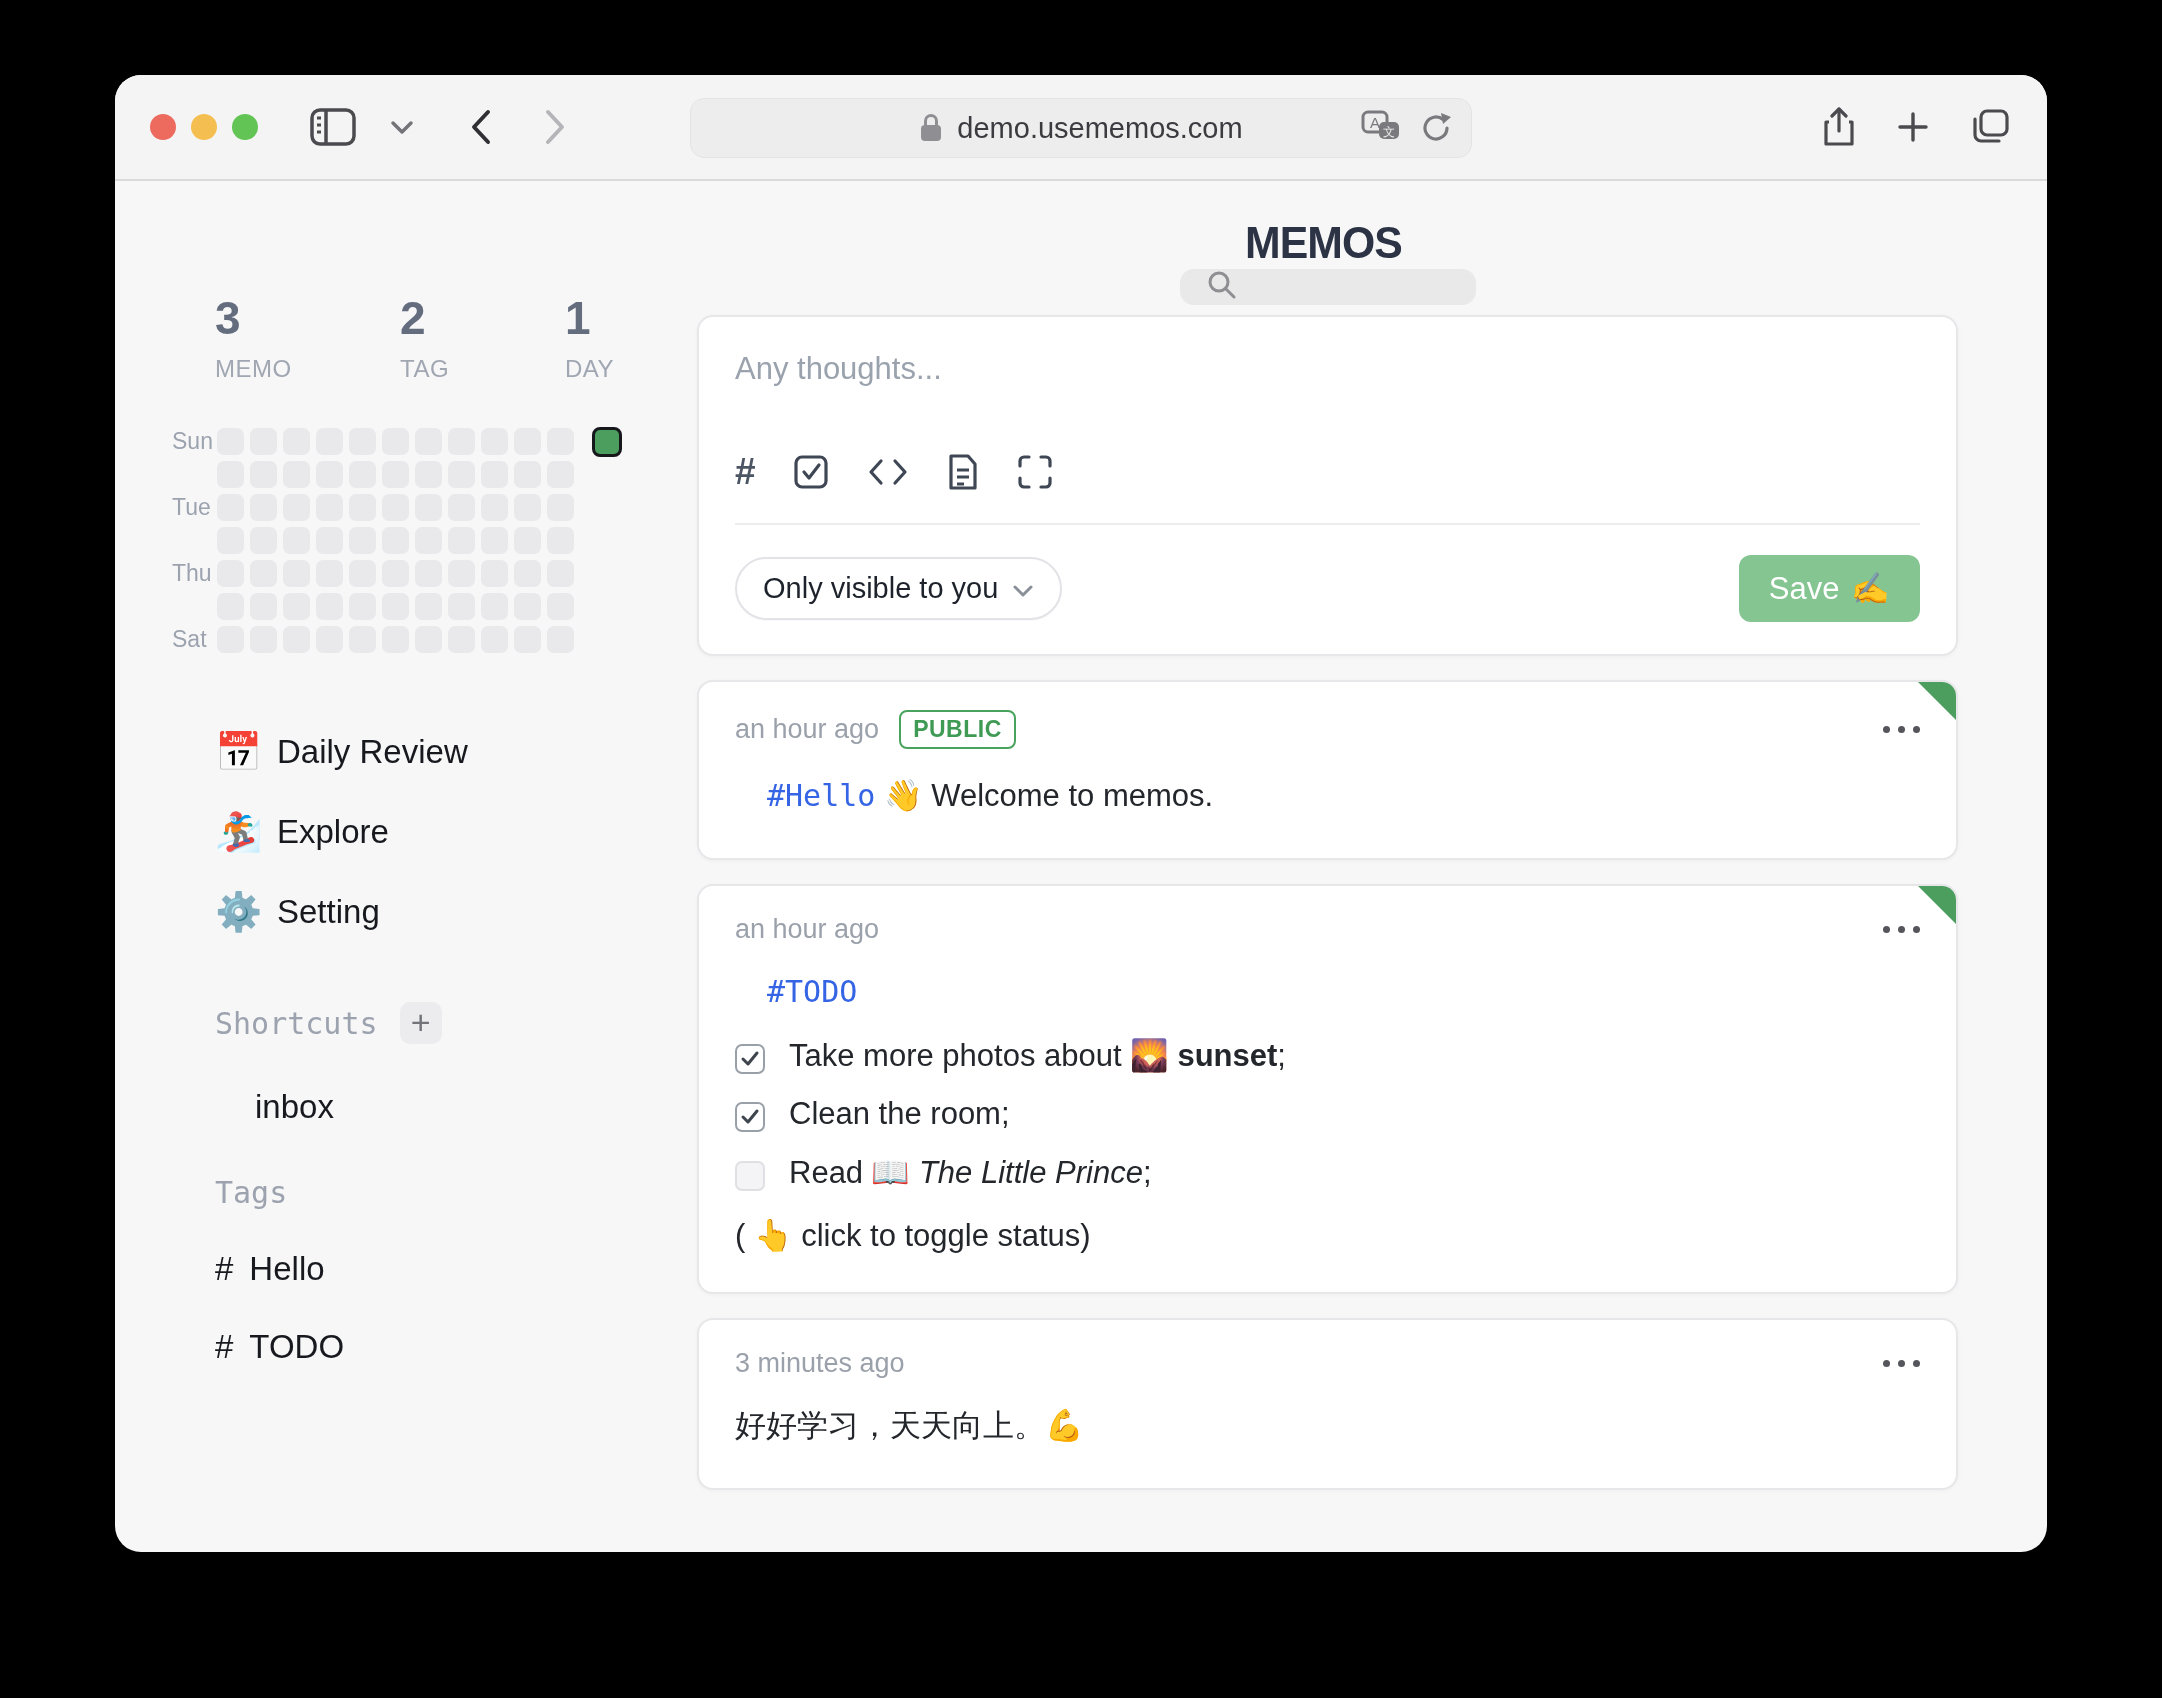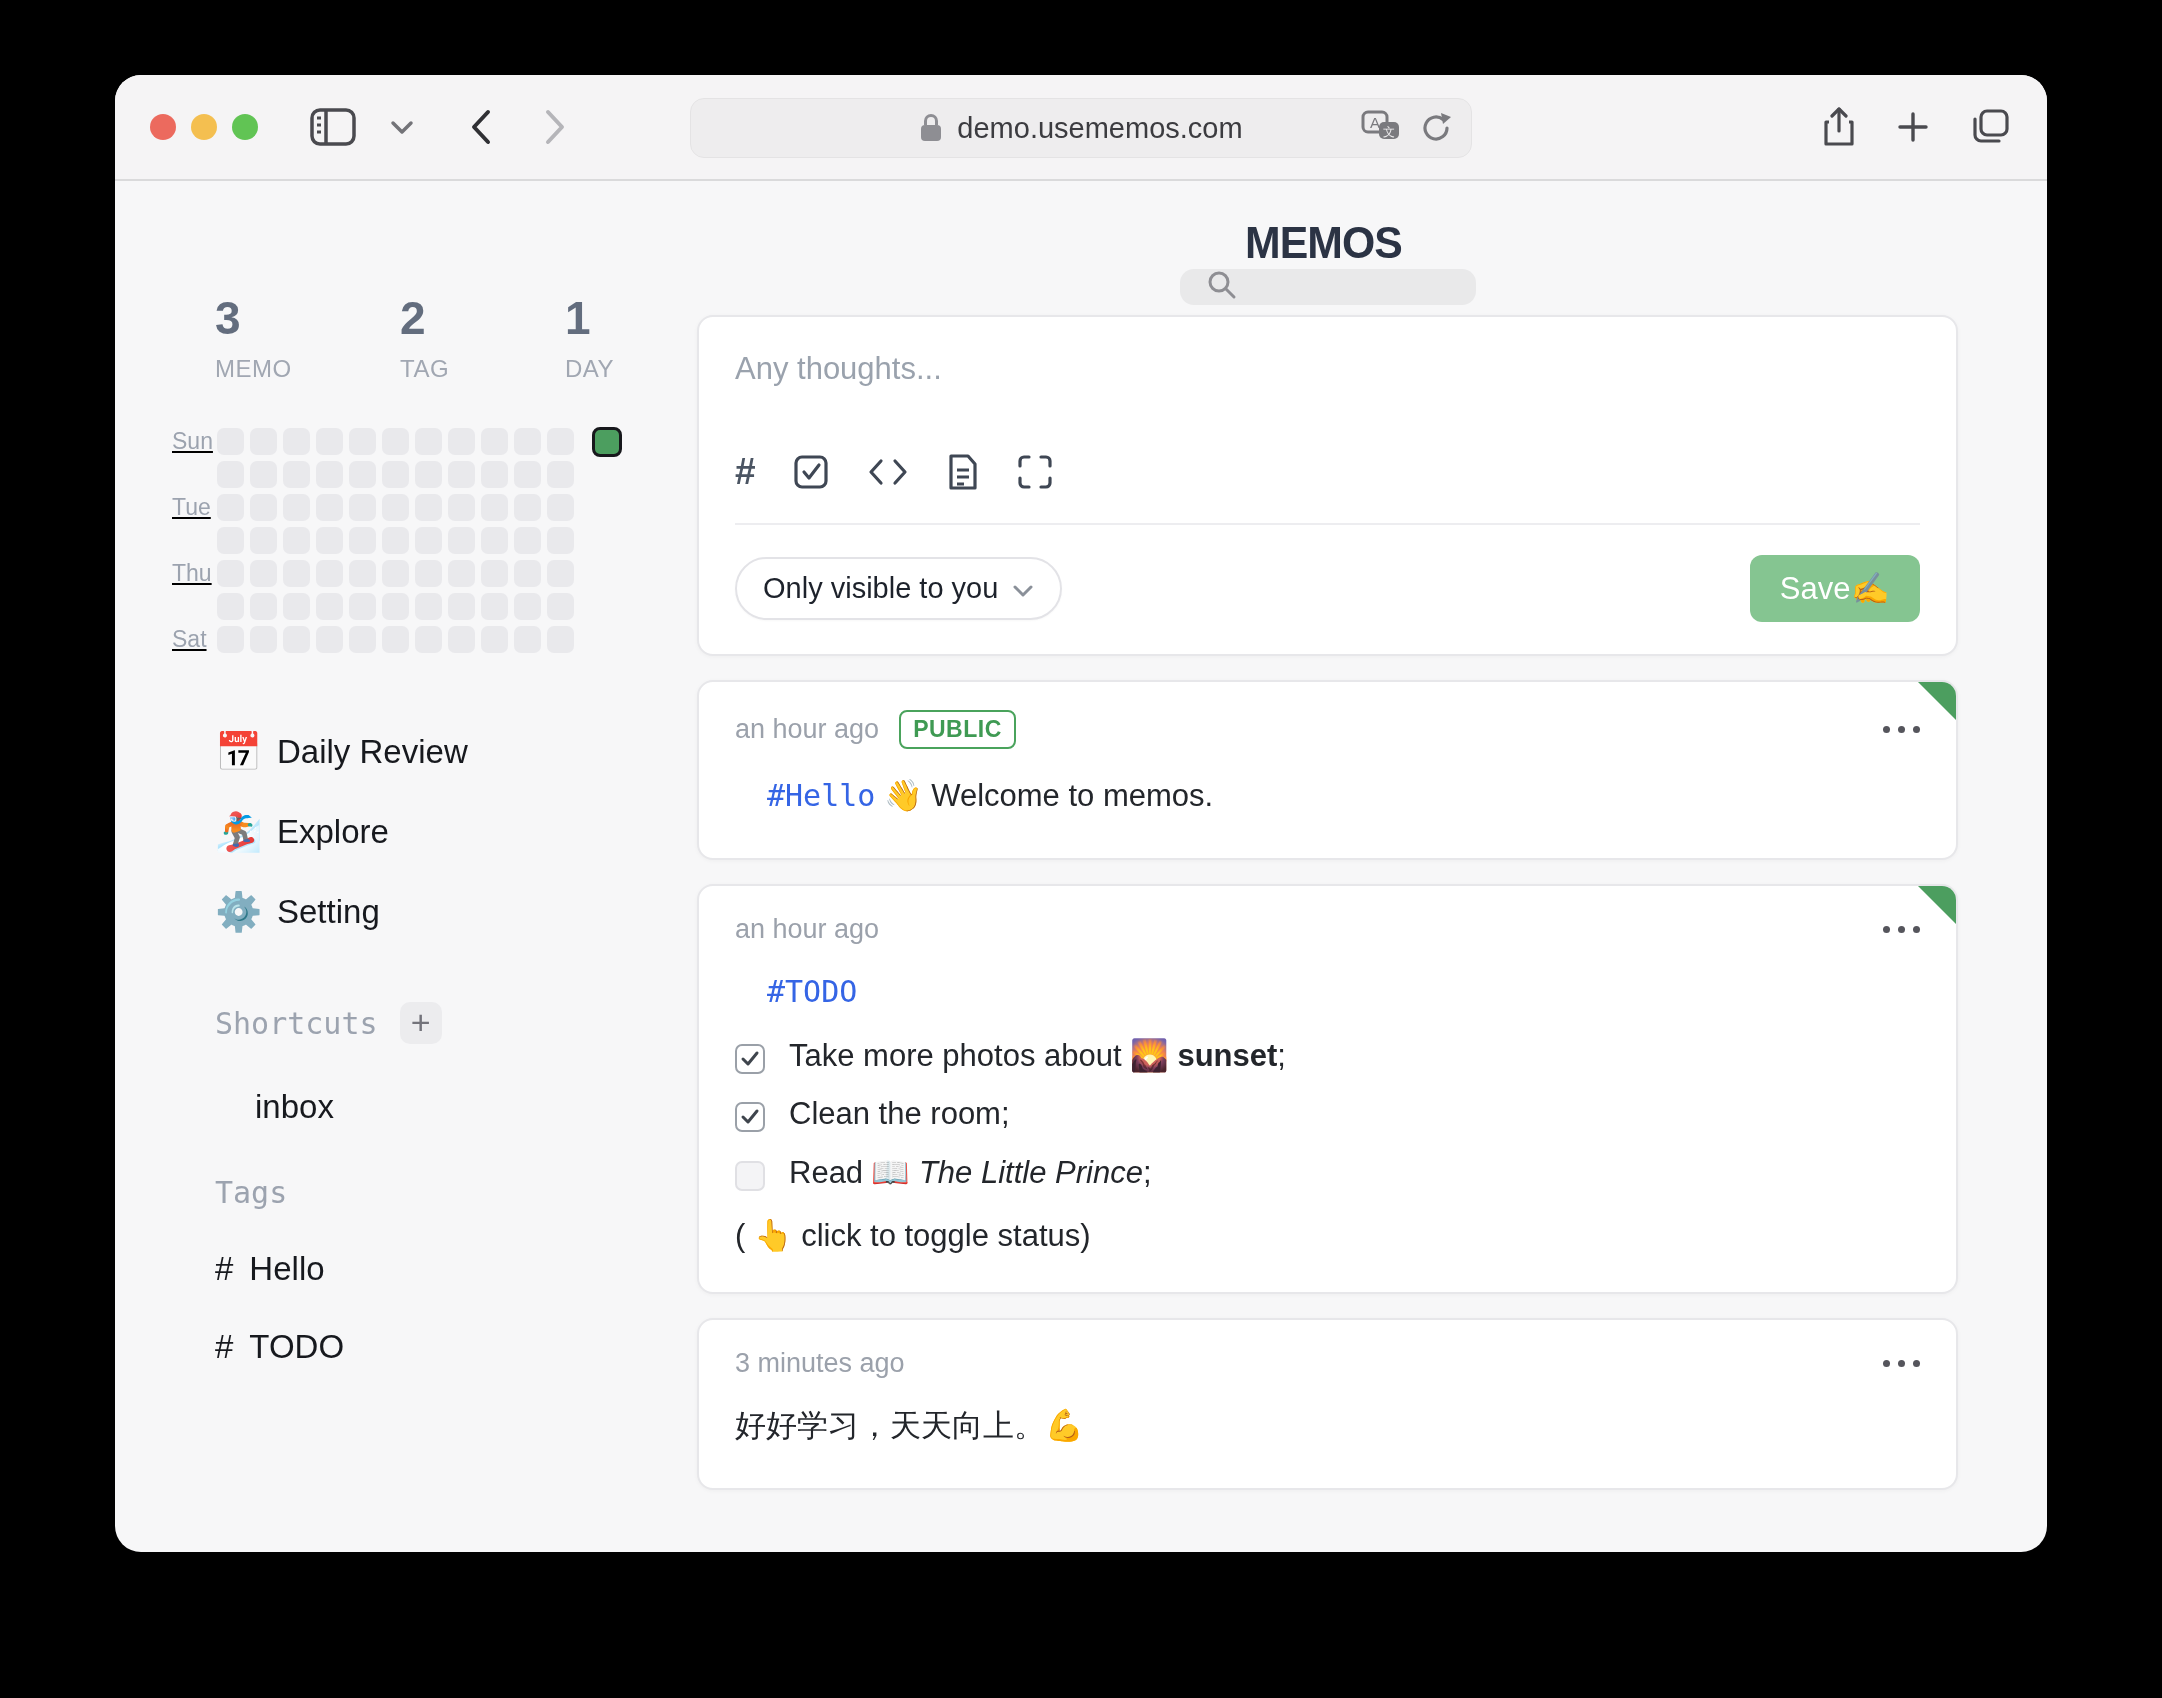--- a/index.html
+++ b/index.html
@@ -41,21 +41,21 @@
     padding:4px 14px 7px;border-radius:10px;letter-spacing:.5px;
   }
   .more-dots{display:flex;gap:8px;align-items:center;}
   .more-dots i{width:8px;height:8px;border-radius:50%;background:#2c2c31;display:block;}
   .profile-row .more-dots{margin-left:auto;}
   .stats{display:grid;grid-template-columns:185px 165px auto;margin-top:52px;}
   .stat-value{font-size:46px;font-weight:600;color:#636d7e;}
   .stat-label{margin-top:10px;font-size:24px;color:#a1a7b2;letter-spacing:.5px;}
   .heatmap{
     margin:42px 0 15px -43px;display:grid;
-    grid-template-columns:45px repeat(11,33px) 46px;grid-auto-rows:33px;align-items:center;text-decoration:underline;
+    grid-template-columns:45px repeat(11,33px) 46px;grid-auto-rows:33px;align-items:center;
   }
   .hm-label{font-size:23px;color:#9ca3af;}
   .hm-cell{width:27px;height:27px;background:#e9e9ec;border-radius:7px;}
   .hm-cell.today{
     width:30px;height:30px;box-sizing:border-box;background:#4c9e5f;
     border:3px solid #17181c;border-radius:8px;margin-left:12px;
   }
   .nav{margin-top:56px;}
   .nav-item{display:flex;align-items:center;height:80px;cursor:pointer;}
   .nav-icon{width:62px;font-size:38px;line-height:1;}
@@ -91,21 +91,21 @@
   .editor-toolbar .tool{color:#4b5563;display:flex;align-items:center;cursor:pointer;}
   .hash-glyph{font-size:37px;font-weight:600;color:#3f4754;}
   .editor-divider{margin-top:30px;border-top:2px solid #ededf0;}
   .editor-bottom{margin-top:30px;display:flex;align-items:center;justify-content:space-between;}
   .visibility-pill{
     display:flex;align-items:center;gap:14px;border:2px solid #e3e3e7;border-radius:999px;
     padding:13px 26px;font-size:29px;color:#1d222b;box-shadow:0 1px 2px rgba(0,0,0,.03);cursor:pointer;
   }
   .save-btn{
     background:#85c591;border:none;border-radius:12px;padding:15px 30px;
-    font-size:31px;color:#fff;font-weight:500;display:flex;align-items:center;gap:1px;cursor:pointer;
+    font-size:31px;color:#fff;font-weight:500;display:flex;align-items:center;gap:12px;cursor:pointer;
     font-family:inherit;
   }
   .memo{margin-top:24px;padding:28px 36px 38px;}
   .memo-header{display:flex;align-items:center;}
   .memo-time{font-size:27px;color:#9ba1ab;}
   .public-badge{
     margin-left:20px;font-size:23px;font-weight:600;color:#3f9a53;border:2px solid #4aa35c;
     border-radius:8px;padding:4px 12px;letter-spacing:.5px;
   }
   .memo-header .more-dots{margin-left:auto;}

